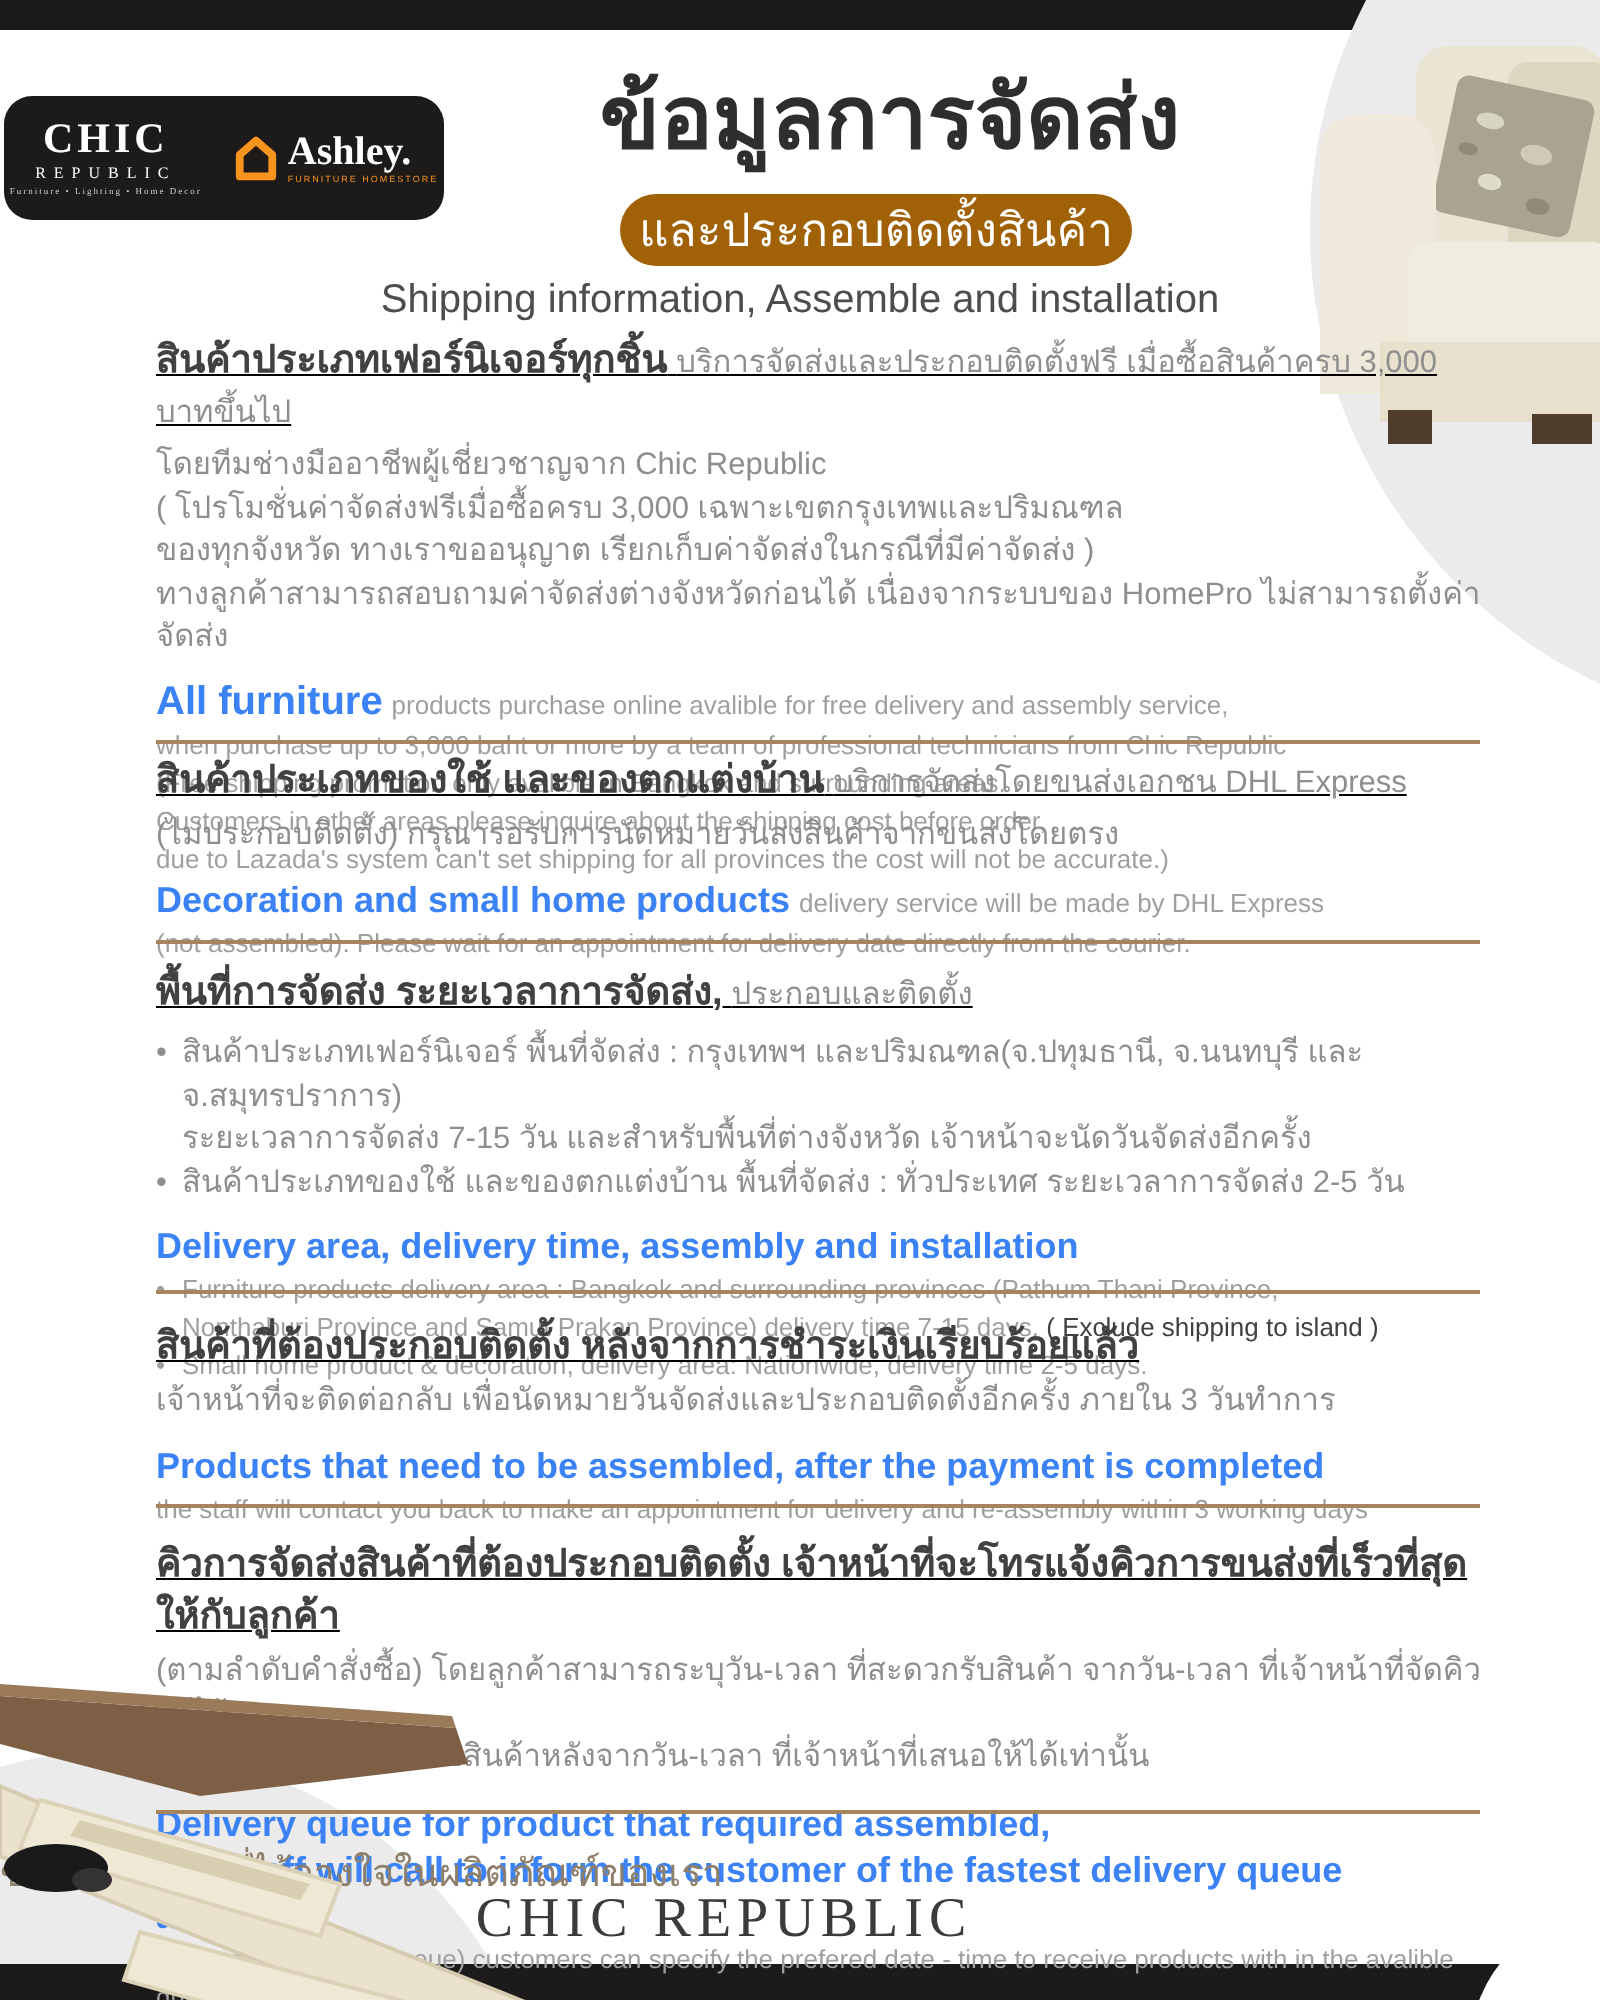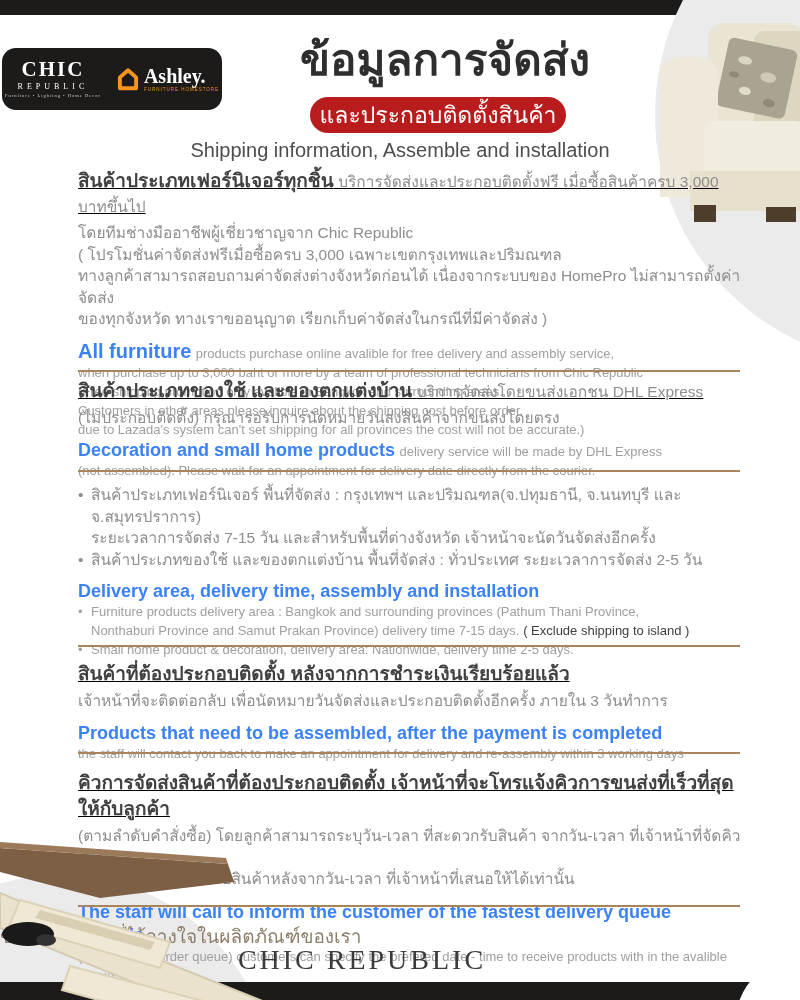--- a/index.html
+++ b/index.html
@@ -17,21 +17,21 @@
   .chic-sub{font-size:8px;letter-spacing:4px;margin-top:3px;}
   .chic-tag{font-size:4.5px;letter-spacing:1px;color:#cfcfcf;margin-top:3px;}
   .ashley-logo{display:flex;align-items:center;gap:3px;}
   .ashley-house{width:26px;height:26px;}
   .ashley-text{line-height:1;}
   .ashley-name{color:#fff;font-family:"Liberation Serif",serif;font-weight:bold;font-size:20px;}
   .ashley-sub{color:#f7941d;font-size:4.5px;letter-spacing:1px;margin-top:2px;}
   .title{position:absolute;left:230px;top:34px;width:430px;margin:0;text-align:center;
          font-size:44px;font-weight:bold;color:#2e2e2e;z-index:4;line-height:1.2;}
   .pill{position:absolute;left:310px;top:97px;width:256px;height:36px;border-radius:20px;
-        background:#b91c1c;color:#fff;font-size:23px;line-height:36px;text-align:center;z-index:4;}
+        background:#a16207;color:#fff;font-size:23px;line-height:36px;text-align:center;z-index:4;}
   .subtitle{position:absolute;left:0;top:139px;width:800px;text-align:center;
             font-size:20px;color:#4d4d4d;z-index:4;}
   
   .sec{position:absolute;left:78px;width:664px;z-index:5;}
   .sec p{margin:0;}
   .th-head{font-size:19px;font-weight:bold;color:#414141;}
   .th-headline{line-height:25px;margin-bottom:3px !important;text-decoration:underline;}
   .th-body{font-size:15.5px;color:#8e8e8e;line-height:21px;}
   p.th-body{line-height:21.5px;}
   .en-block{margin-top:11px !important;}
@@ -108,22 +108,22 @@
   <div class="pill">และประกอบติดตั้งสินค้า</div>
   <div class="subtitle">Shipping information, Assemble and installation</div>
 
   <section class="sec s1">
     <p class="th-headline">
       <span class="th-head">สินค้าประเภทเฟอร์นิเจอร์ทุกชิ้น</span>
       <span class="th-body">บริการจัดส่งและประกอบติดตั้งฟรี เมื่อซื้อสินค้าครบ 3,000 บาทขึ้นไป</span>
     </p>
     <p class="th-body">โดยทีมช่างมืออาชีพผู้เชี่ยวชาญจาก Chic Republic</p>
     <p class="th-body">( โปรโมชั่นค่าจัดส่งฟรีเมื่อซื้อครบ 3,000 เฉพาะเขตกรุงเทพและปริมณฑล</p>
+    <p class="th-body">ของทุกจังหวัด ทางเราขออนุญาต เรียกเก็บค่าจัดส่งในกรณีที่มีค่าจัดส่ง )</p>
     <p class="th-body">ทางลูกค้าสามารถสอบถามค่าจัดส่งต่างจังหวัดก่อนได้ เนื่องจากระบบของ HomePro ไม่สามารถตั้งค่าจัดส่ง</p>
-    <p class="th-body">ของทุกจังหวัด ทางเราขออนุญาต เรียกเก็บค่าจัดส่งในกรณีที่มีค่าจัดส่ง )</p>
     <p class="en-headline en-block">
       <span class="en-head" style="font-size:20px;">All furniture</span>
       <span class="en-body">products purchase online avalible for free delivery and assembly service,</span>
     </p>
     <p class="en-body">when purchase up to 3,000 baht or more by a team of professional technicians from Chic Republic</p>
     <p class="en-body">(Free shipping promotion only avalible in Bangkok and surrounding areas.</p>
     <p class="en-body">Customers in other areas please inquire about the shipping cost before order,</p>
     <p class="en-body">due to Lazada's system can't set shipping for all provinces the cost will not be accurate.)</p>
   </section>
   <div class="divider d1"></div>
@@ -136,20 +136,24 @@
     <p class="th-body">(ไม่ประกอบติดตั้ง) กรุณารอรับการนัดหมายวันส่งสินค้าจากขนส่งโดยตรง</p>
     <p class="en-headline en-block">
       <span class="en-head">Decoration and small home products</span>
       <span class="en-body">delivery service will be made by DHL Express</span>
     </p>
     <p class="en-body">(not assembled). Please wait for an appointment for delivery date directly from the courier.</p>
   </section>
   <div class="divider d2"></div>
 
   <section class="sec s3">
+    <p class="th-headline">
+      <span class="th-head">พื้นที่การจัดส่ง ระยะเวลาการจัดส่ง,</span>
+      <span class="th-body">ประกอบและติดตั้ง</span>
+    </p>
     <p class="th-body bullet">สินค้าประเภทเฟอร์นิเจอร์ พื้นที่จัดส่ง : กรุงเทพฯ และปริมณฑล(จ.ปทุมธานี, จ.นนทบุรี และ จ.สมุทรปราการ)</p>
     <p class="th-body bullet-cont">ระยะเวลาการจัดส่ง 7-15 วัน และสำหรับพื้นที่ต่างจังหวัด เจ้าหน้าจะนัดวันจัดส่งอีกครั้ง</p>
     <p class="th-body bullet">สินค้าประเภทของใช้ และของตกแต่งบ้าน พื้นที่จัดส่ง : ทั่วประเทศ ระยะเวลาการจัดส่ง 2-5 วัน</p>
     <p class="en-headline en-block">
       <span class="en-head">Delivery area, delivery time, assembly and installation</span>
     </p>
     <p class="en-body bullet">Furniture products delivery area : Bangkok and surrounding provinces (Pathum Thani Province,</p>
     <p class="en-body bullet-cont">
       <span>Nonthaburi Province and Samut Prakan Province) delivery time 7-15 days.</span>
       <span class="red">( Exclude shipping to island )</span>
@@ -170,20 +174,21 @@
   </section>
   <div class="divider d4"></div>
 
   <section class="sec s5">
     <p class="th-headline">
       <span class="th-head">คิวการจัดส่งสินค้าที่ต้องประกอบติดตั้ง เจ้าหน้าที่จะโทรแจ้งคิวการขนส่งที่เร็วที่สุดให้กับลูกค้า</span>
     </p>
     <p class="th-body">(ตามลำดับคำสั่งซื้อ) โดยลูกค้าสามารถระบุวัน-เวลา ที่สะดวกรับสินค้า จากวัน-เวลา ที่เจ้าหน้าที่จัดคิวให้ได้</p>
     <p class="th-body">หรือขอระบุ วัน-เวลารับสินค้าหลังจากวัน-เวลา ที่เจ้าหน้าที่เสนอให้ได้เท่านั้น</p>
     <p class="en-block" style="margin:10px 0 0 0;">
+      <span class="en-head">Delivery queue for product that required assembled,</span>
       <span class="en-head">The staff will call to inform the customer of the fastest delivery queue avalible.</span>
     </p>
     <p class="en-body">(According to order queue) customers can specify the prefered date - time to receive products with in the avalible queue.</p>
   </section>
   <div class="divider d5"></div>
 
   <div class="footer-thai">ขอบคุณลูกค้าที่ไว้วางใจในผลิตภัณฑ์ของเรา</div>
   <div class="footer-brand">CHIC REPUBLIC</div>
   <div class="bottombar"></div>
   <div class="circle-br"></div>

